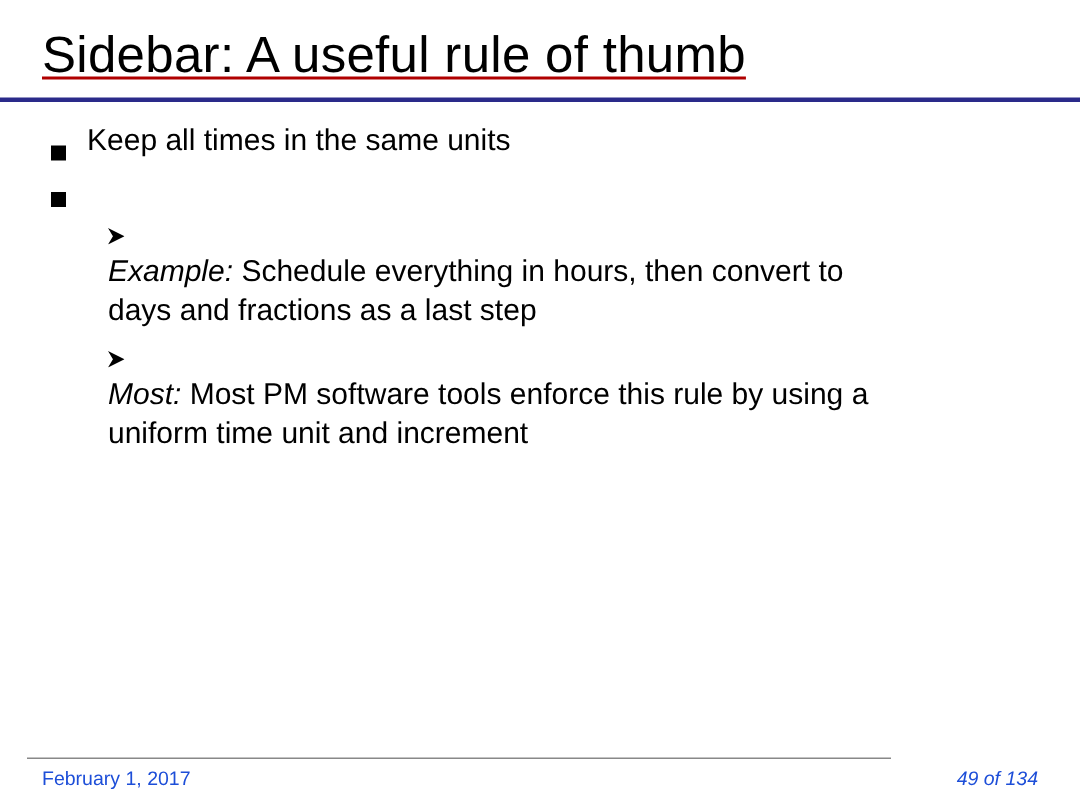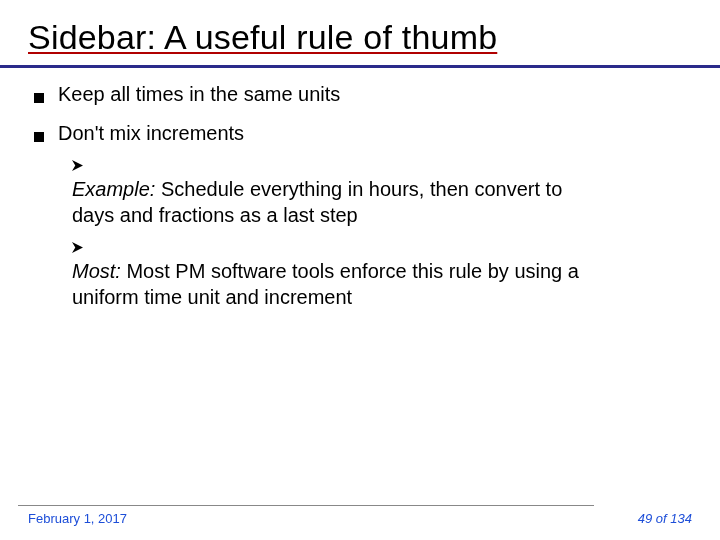--- a/index.html
+++ b/index.html
@@ -31,21 +31,21 @@
     height: 3px;
     background: #2a2a8a;
     margin: 2px -28px 14px -28px;
     width: 720px;
   }
   .content {
     padding-left: 6px;
   }
   .bullet-row {
     display: flex;
-    align-items: center;
+    align-items: flex-end;
     margin-bottom: 14px;
     font-size: 20px;
     line-height: 1.25;
   }
   .square {
     width: 10px;
     height: 10px;
     background: #000;
     flex: 0 0 10px;
     margin-top: 7px;
@@ -106,21 +106,20 @@
 
   <div class="content">
 
     <div class="bullet-row">
       <span class="square"></span>
       <span>Keep all times in the same units</span>
     </div>
 
     <div class="bullet-row">
       <span class="square"></span>
-      <span>Don't mix increments</span>
     </div>
 
     <div class="sub-list">
 
       <div class="sub-row">
         <span class="arrow">
           <svg width="11" height="11" viewBox="0 0 10 10">
               <polygon points="0,0 10,5 0,10 3,5" fill="#000"></polygon>
             </svg>
         </span>

